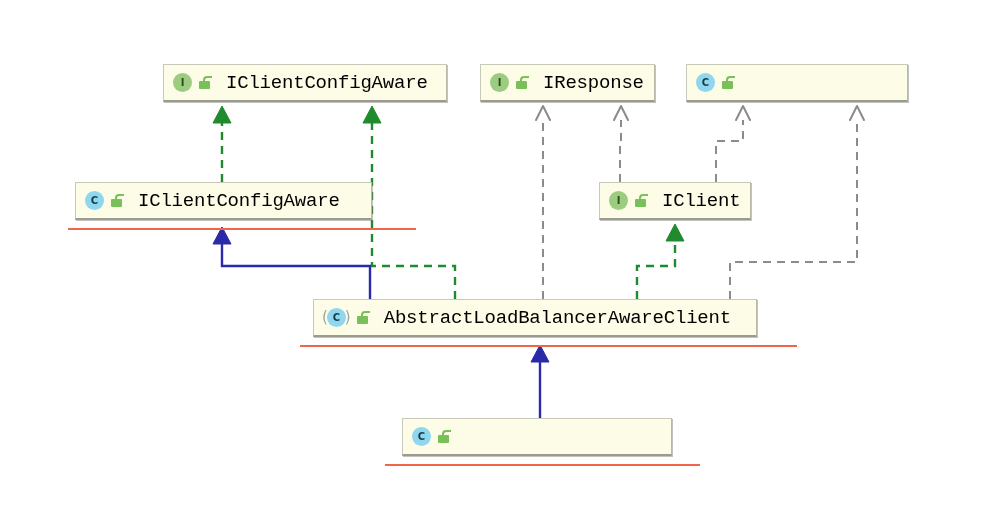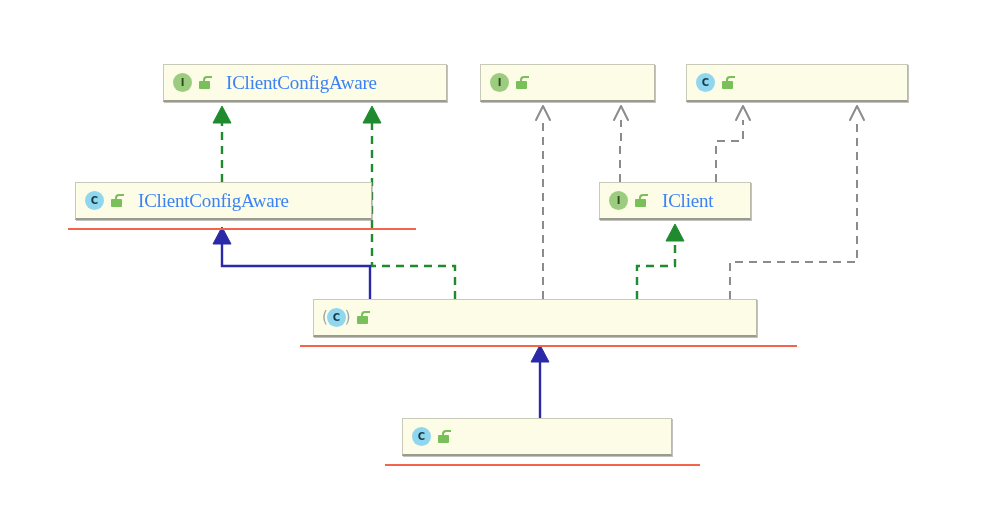--- a/index.html
+++ b/index.html
@@ -96,23 +96,23 @@
     left: 5px;
     top: 0;
     width: 7px;
     height: 6px;
     border: 2px solid #79c05a;
     border-bottom: none;
     border-right: none;
     border-radius: 4px 0 0 0;
   }
   .node-label {
-    font-family: Liberation Serif, serif;
+    font-family: Liberation Mono, monospace;
     font-size: 19px;
-    color: #3b82f6;
+    color: #000000;
     white-space: nowrap;
     margin-left: 13px;
     letter-spacing: -0.2px;
   }
   .underline {
     position: absolute;
     height: 2px;
     background: #f2654a;
     z-index: 4;
   }
@@ -177,20 +177,21 @@
       <div class="node" style="left: 480px; top: 64px; width: 175px; height: 38px;">
         <span class="node-icons">
           <span class="ico-interface">
             <span class="ico-circle">I</span>
           </span>
           <span class="ico-lock">
             <span class="shackle"></span>
             <span class="body"></span>
           </span>
         </span>
+        <span class="node-label">IResponse</span>
       </div>
       <div class="node" style="left: 686px; top: 64px; width: 222px; height: 38px;">
         <span class="node-icons">
           <span class="ico-class">
             <span class="ico-circle">C</span>
           </span>
           <span class="ico-lock">
             <span class="shackle"></span>
             <span class="body"></span>
           </span>
@@ -227,20 +228,21 @@
           <span class="ico-class ico-abstract">
             <span class="paren">(</span>
             <span class="ico-circle">C</span>
             <span class="paren">)</span>
           </span>
           <span class="ico-lock">
             <span class="shackle"></span>
             <span class="body"></span>
           </span>
         </span>
+        <span class="node-label">AbstractLoadBalancerAwareClient</span>
       </div>
       <div class="underline" style="left: 385px; top: 464px; width: 315px;"></div>
       <div class="node" style="left: 402px; top: 418px; width: 270px; height: 38px;">
         <span class="node-icons">
           <span class="ico-class">
             <span class="ico-circle">C</span>
           </span>
           <span class="ico-lock">
             <span class="shackle"></span>
             <span class="body"></span>

